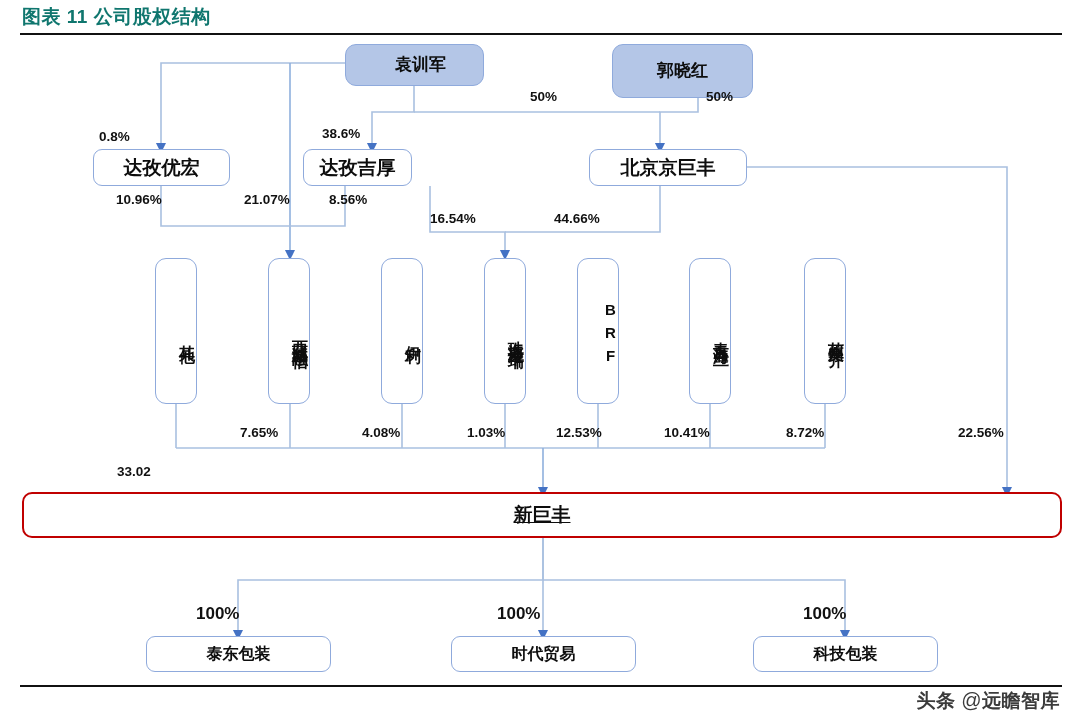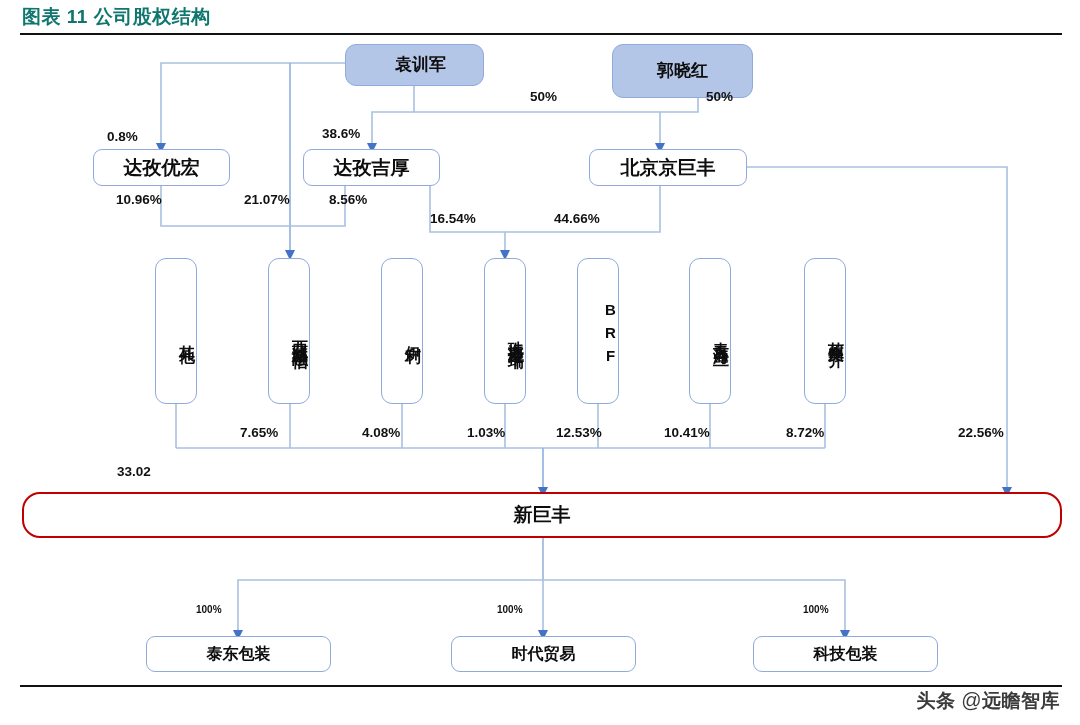--- a/index.html
+++ b/index.html
@@ -118,37 +118,38 @@
     align-items: flex-start;
     justify-content: center;
     border-radius: 11px;
   }
   .node.vertical.latin {
     letter-spacing: 6px;
     font-size: 15px;
   }
   .node.main {
     border: 2px solid #c00000;
-    border-radius: 18px;
-    font-size: 19px;
+    border-radius: 10px;
+    font-size: 19px;
+    text-decoration: underline;
   }
   .node.sub {
     font-size: 16px;
   }
 
   
   .pct {
     position: absolute;
     font-size: 13.5px;
     font-weight: 700;
     color: #111111;
     white-space: nowrap;
   }
   .pct.small {
-    font-size: 10px;
+    font-size: 17px;
   }
 </style>
 </head>
 <body>
 
 <div id="page">
 
   <div id="chart-title">图表 11 公司股权结构</div>
   <div id="title-rule"></div>
 
@@ -205,21 +206,21 @@
   <div class="node person" style="left:345px; top:44px; width:139px; height:42px;padding-left:12px;">
     <span>袁训军</span>
   </div>
   <div class="node person" style="left:596px; top:44px; width:141px; height:54px;margin-left:16px;">
     <span>郭晓红</span>
   </div>
 
   <div class="node holder" style="left:93px; top:149px; width:137px; height:37px;">
     <span>达孜优宏</span>
   </div>
-  <div class="node holder" style="left:303px; top:149px; width:137px; height:37px;align-items:center;">
+  <div class="node holder" style="left:303px; top:149px; width:109px; height:37px;align-items:center;">
     <span>达孜吉厚</span>
   </div>
   <div class="node holder" style="left:589px; top:149px; width:158px; height:37px;">
     <span>北京京巨丰</span>
   </div>
 
   <div class="node vertical" style="left:155px; top:258px; width:42px; height:146px;">
     <span>其他</span>
   </div>
   <div class="node vertical" style="left:268px; top:258px; width:42px; height:146px;">
@@ -248,21 +249,21 @@
   <div class="node sub" style="left:146px; top:636px; width:185px; height:36px;">
     <span>泰东包装</span>
   </div>
   <div class="node sub" style="left:451px; top:636px; width:185px; height:36px;">
     <span>时代贸易</span>
   </div>
   <div class="node sub" style="left:753px; top:636px; width:185px; height:36px;">
     <span>科技包装</span>
   </div>
 
-  <div class="pct" style="left:107px; top:129px;">0.8%</div>
+  <div class="pct" style="left:99px; top:129px;">0.8%</div>
   <div class="pct" style="left:322px; top:126px;">38.6%</div>
   <div class="pct" style="left:530px; top:89px;">50%</div>
   <div class="pct" style="left:706px; top:89px;">50%</div>
 
   <div class="pct" style="left:116px; top:192px;">10.96%</div>
   <div class="pct" style="left:244px; top:192px;">21.07%</div>
   <div class="pct" style="left:329px; top:192px;">8.56%</div>
 
   <div class="pct" style="left:430px; top:211px;">16.54%</div>
   <div class="pct" style="left:554px; top:211px;">44.66%</div>

